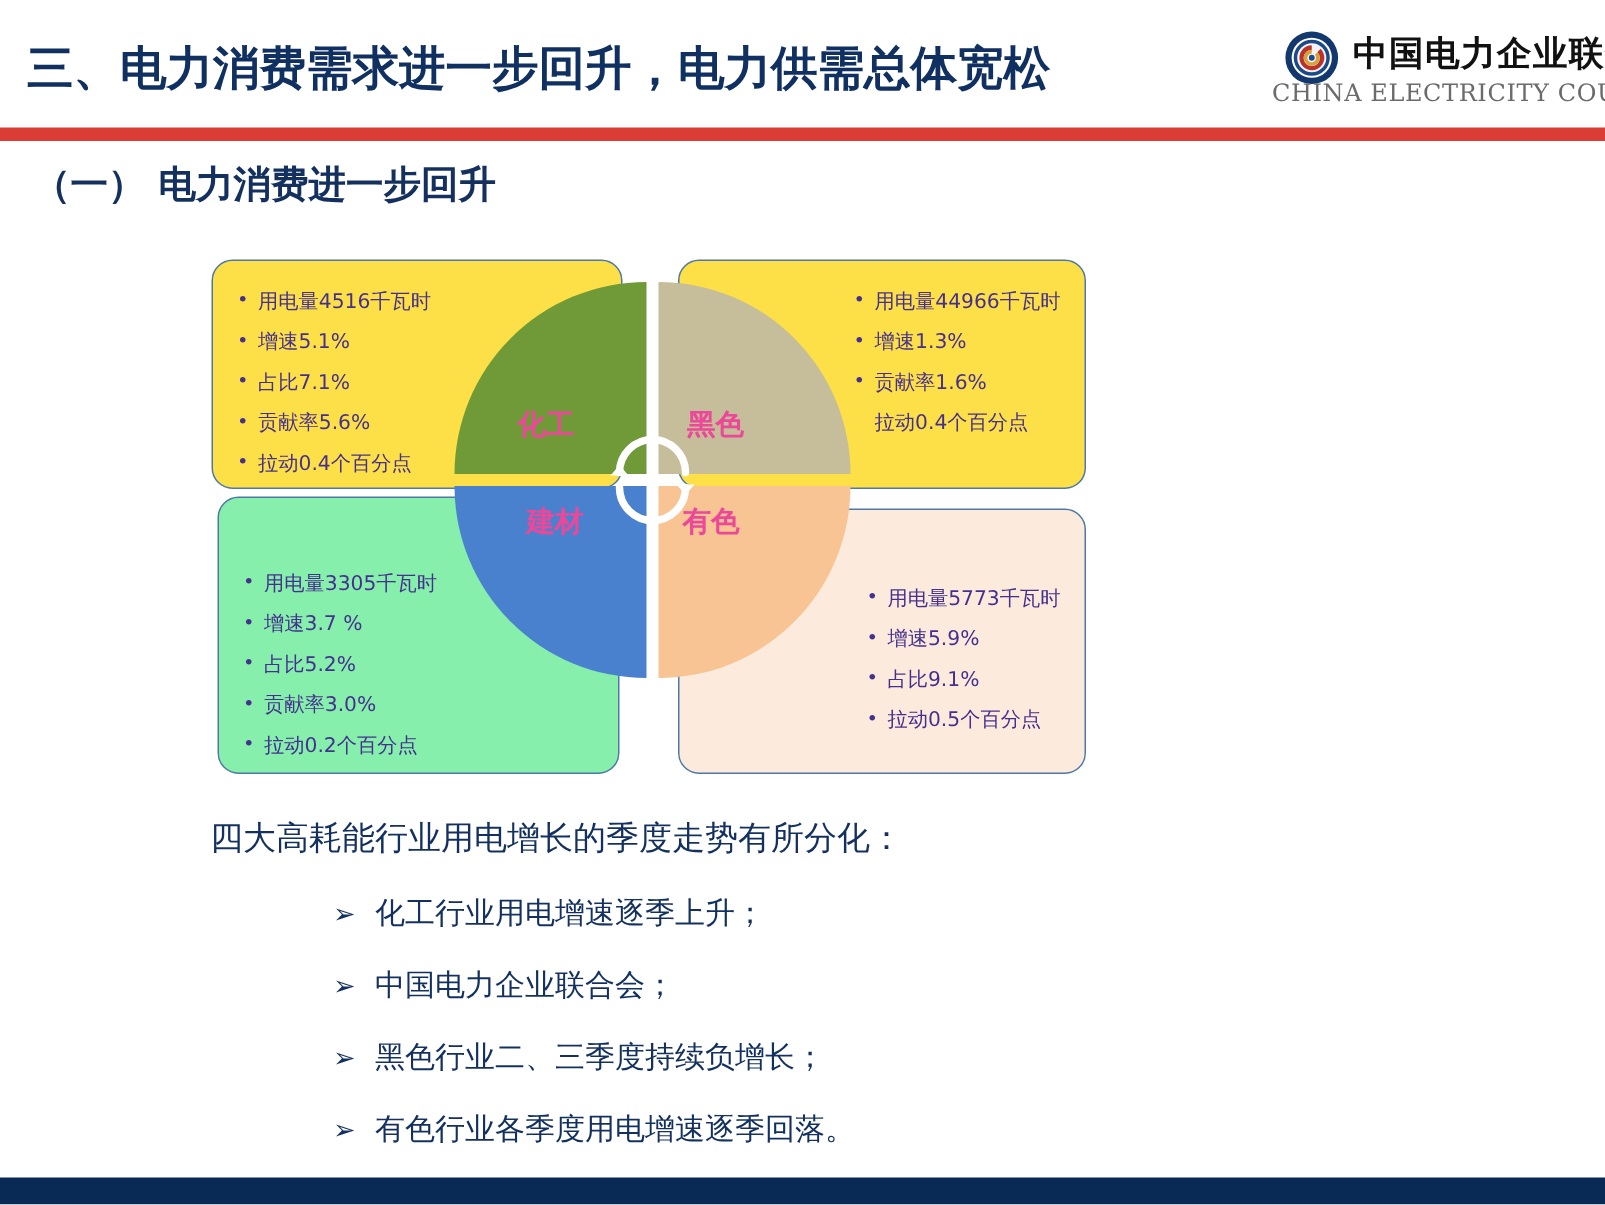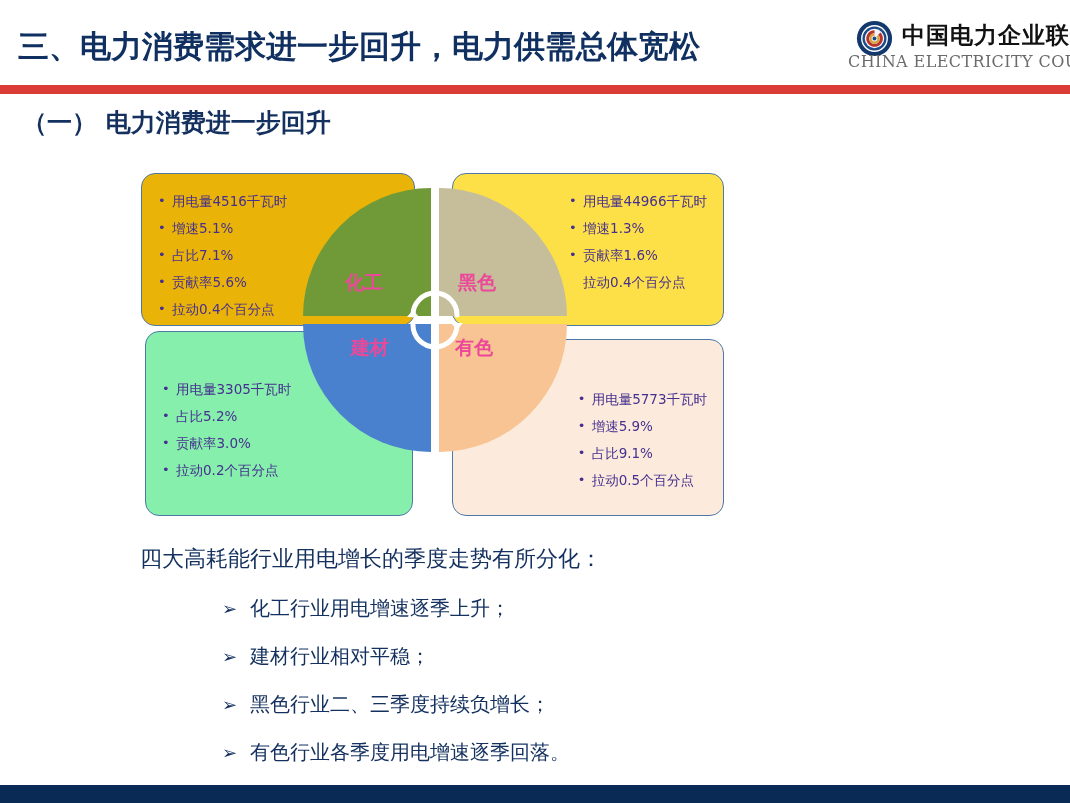--- a/index.html
+++ b/index.html
@@ -129,21 +129,21 @@
     color: #46308F;
     font-size: 13px;
   }
   .qbox li.nobullet { padding-left: 14px; }
   .qbox li.nobullet::before { content: ""; }
 
   
   .qbox-tl {
     left: 6px; top: 8px;
     width: 274px; height: 153px;
-    background: #eab308;
+    background: #fde047;
   }
   
   .qbox-tr {
     left: 317px; top: 8px;
     width: 272px; height: 153px;
     background: #fde047;
     text-align: right;
   }
   .qbox-tr ul { display: inline-block; text-align: left; }
   
@@ -292,20 +292,21 @@
       <li>用电量44966千瓦时</li>
       <li>增速1.3%</li>
       <li>贡献率1.6%</li>
       <li class="nobullet">拉动0.4个百分点</li>
     </ul>
   </div>
 
   <div class="qbox qbox-bl">
     <ul>
       <li>用电量3305千瓦时</li>
+      <li>增速3.7 %</li>
       <li>占比5.2%</li>
       <li>贡献率3.0%</li>
       <li>拉动0.2个百分点</li>
     </ul>
   </div>
 
   <div class="qbox qbox-br">
     <ul>
       <li>用电量5773千瓦时</li>
       <li>增速5.9%</li>
@@ -338,21 +339,21 @@
 
 <div class="lead-text">四大高耗能行业用电增长的季度走势有所分化：</div>
 
 <div class="bullet-list">
   <div class="bullet-row">
     <span class="bullet-arrow">➢</span>
     <span class="bullet-text">化工行业用电增速逐季上升；</span>
   </div>
   <div class="bullet-row">
     <span class="bullet-arrow">➢</span>
-    <span class="bullet-text">建材行业相对平稳；</span>
+    <span class="bullet-text">中国电力企业联合会；</span>
   </div>
   <div class="bullet-row">
     <span class="bullet-arrow">➢</span>
     <span class="bullet-text">黑色行业二、三季度持续负增长；</span>
   </div>
   <div class="bullet-row">
     <span class="bullet-arrow">➢</span>
     <span class="bullet-text">有色行业各季度用电增速逐季回落。</span>
   </div>
 </div>

